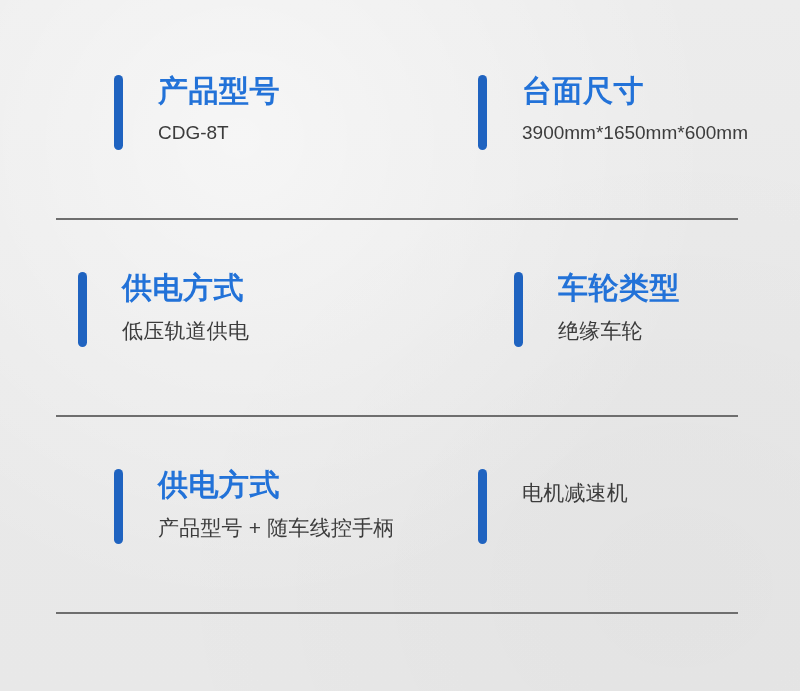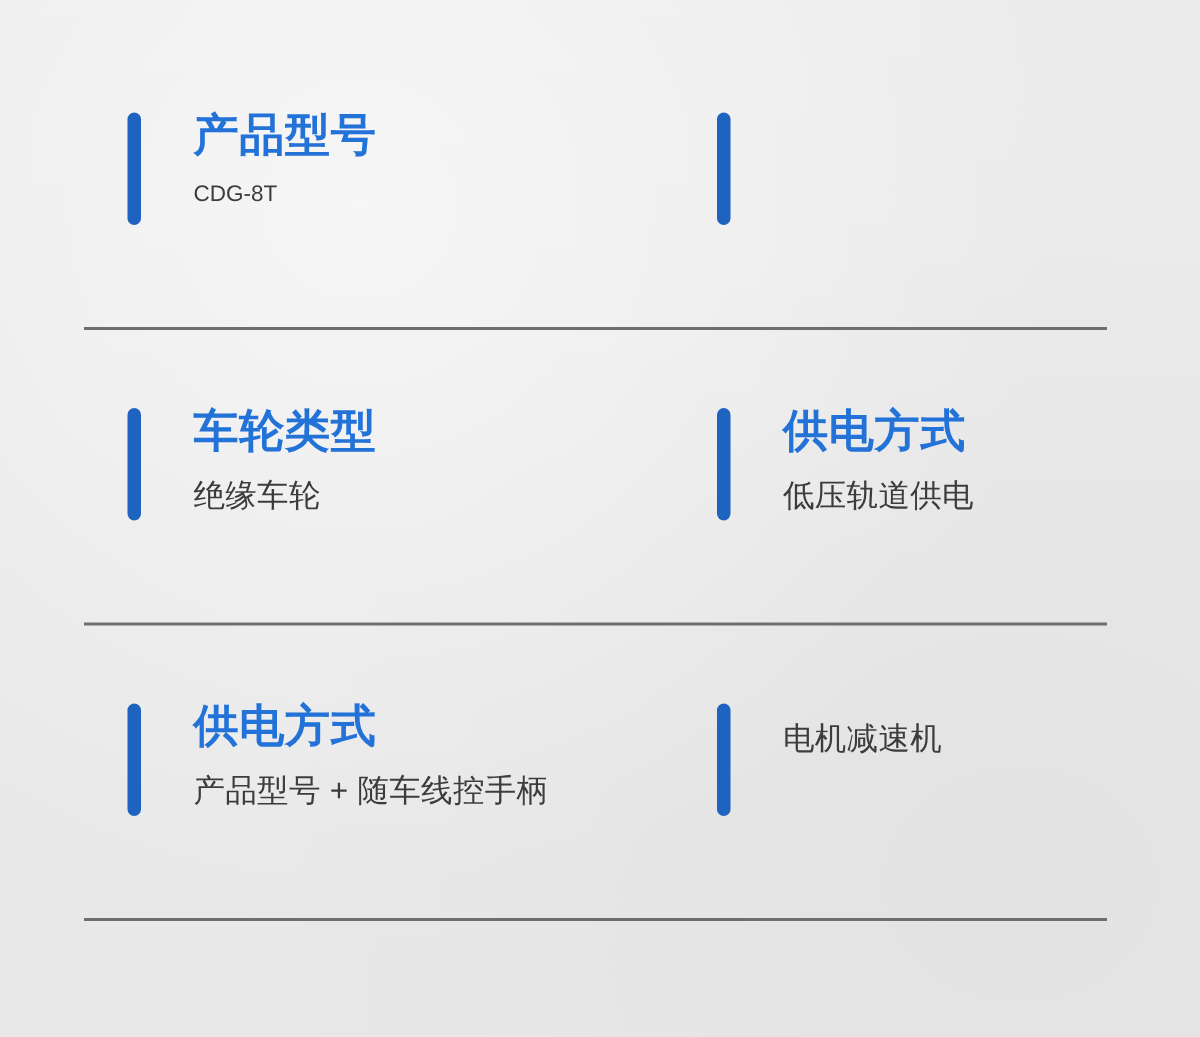--- a/index.html
+++ b/index.html
@@ -50,21 +50,21 @@
   .spec-row.row-3 { top: 417px; }
 
   .spec-cell {
     display: flex;
     flex-direction: row;
     align-items: flex-start;
     box-sizing: border-box;
   }
   .spec-cell.cell-left {
     width: 400px;
-    padding-left: 85px;
+    padding-left: 114px;
     padding-top: 50px;
   }
   .spec-cell.cell-right {
     width: 400px;
     padding-left: 78px;
     padding-top: 50px;
   }
 
   .accent-bar {
     width: 9px;
@@ -97,21 +97,21 @@
     font-size: 21px;
     font-weight: normal;
     color: #3c3c3c;
     line-height: 1.25;
     letter-spacing: 0.2px;
     white-space: nowrap;
   }
 
   
   .spec-value.value-numeric {
-    font-size: 15px;
+    font-size: 19px;
     letter-spacing: 0;
   }
 
   .divider {
     position: absolute;
     left: 56px;
     width: 682px;
     height: 2px;
     background: #6e6e6e;
     z-index: 2;
@@ -130,38 +130,42 @@
   <div class="spec-row row-1">
     <div class="spec-cell cell-left">
       <div class="accent-bar"></div>
       <div class="spec-text">
         <div class="spec-label">产品型号</div>
         <div class="spec-value value-numeric">CDG-8T</div>
       </div>
     </div>
     <div class="spec-cell cell-right">
       <div class="accent-bar"></div>
+      <div class="spec-text">
+        <div class="spec-label">台面尺寸</div>
+        <div class="spec-value value-numeric">3900mm*1650mm*600mm</div>
+      </div>
     </div>
   </div>
 
   <div class="divider divider-1"></div>
 
   <div class="spec-row row-2">
+    <div class="spec-cell cell-right">
+      <div class="accent-bar"></div>
+      <div class="spec-text">
+        <div class="spec-label">供电方式</div>
+        <div class="spec-value">低压轨道供电</div>
+      </div>
+    </div>
     <div class="spec-cell cell-left">
       <div class="accent-bar"></div>
       <div class="spec-text">
         <div class="spec-label">车轮类型</div>
         <div class="spec-value">绝缘车轮</div>
-      </div>
-    </div>
-    <div class="spec-cell cell-right">
-      <div class="accent-bar"></div>
-      <div class="spec-text">
-        <div class="spec-label">供电方式</div>
-        <div class="spec-value">低压轨道供电</div>
       </div>
     </div>
   </div>
 
   <div class="divider divider-2"></div>
 
   <div class="spec-row row-3">
     <div class="spec-cell cell-left">
       <div class="accent-bar"></div>
       <div class="spec-text">

